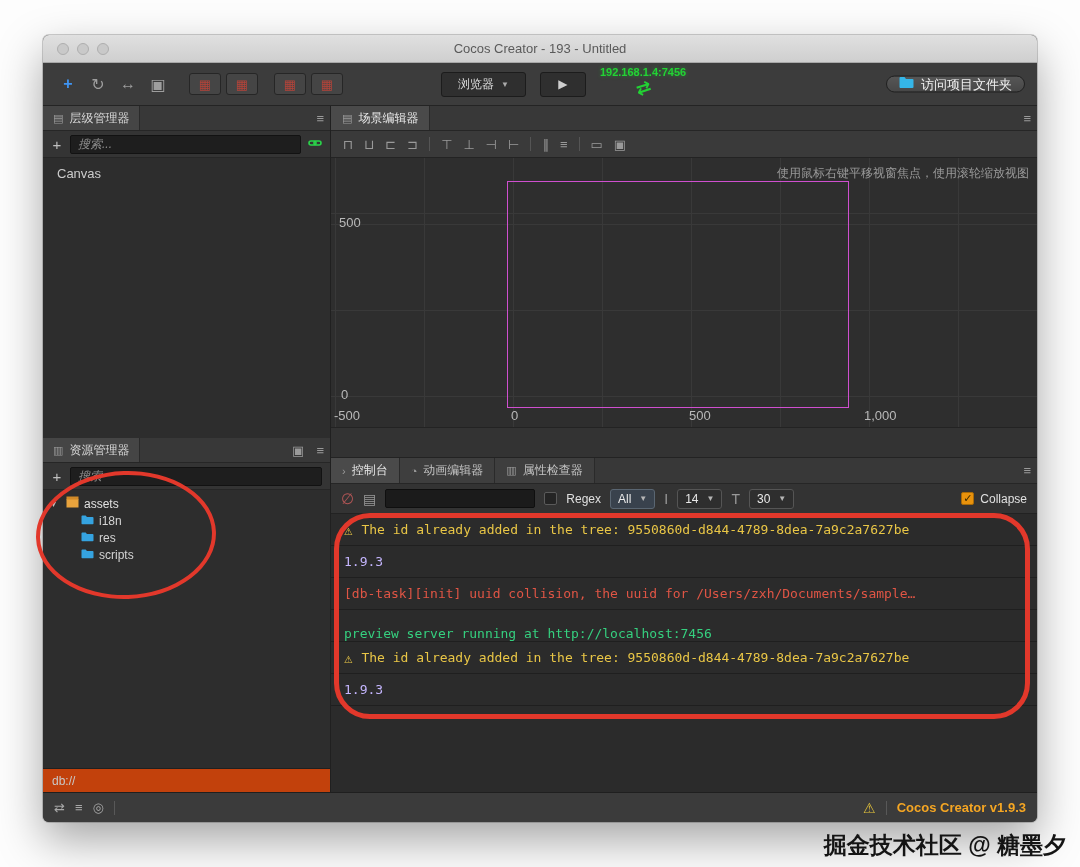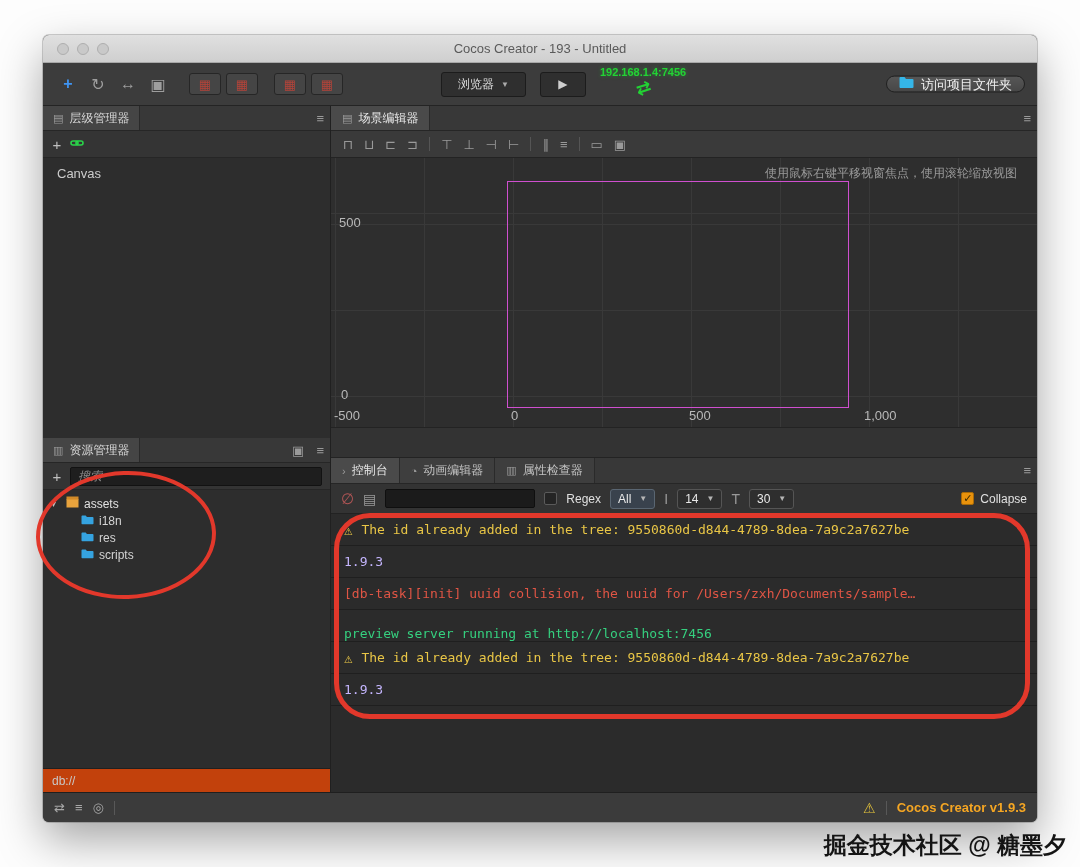--- a/index.html
+++ b/index.html
@@ -85,21 +85,21 @@
 
   .viewport { height: 270px; flex: 0 0 270px; position: relative; background: #2e2e2e;
     border-bottom: 1px solid #232323; overflow: hidden;
     background-image:
       repeating-linear-gradient(to right, #393939 0 1px, transparent 1px 89px),
       repeating-linear-gradient(to bottom, #393939 0 1px, transparent 1px 86px);
     background-position: 4px 66px; }
   .design-rect { position: absolute; left: 176px; top: 23px; width: 342px; height: 227px;
     border: 1px solid #cf4fcf; }
   .axis-label { position: absolute; color: #b9b9b9; font-size: 13px; }
-  .hint { position: absolute; right: 20px; top: 7px; color: #9a9a9a; font-size: 12px; }
+  .hint { position: absolute; right: 8px; top: 7px; color: #9a9a9a; font-size: 12px; }
 
   .strip { height: 30px; flex: 0 0 30px; background: #333; border-bottom: 1px solid #232323; }
 
   .console { flex: 1; display: flex; flex-direction: column; min-height: 0; background: #2b2b2b; }
   .console-toolbar { height: 30px; flex: 0 0 30px; background: #333; border-bottom: 1px solid #222;
     display: flex; align-items: center; gap: 9px; padding: 0 10px; }
   .cicon { color: #9a9a9a; font-size: 14px; }
   .cicon.clear { color: #b05555; font-size: 15px; }
   .filter-input { width: 150px; height: 19px; background: #1b1b1b; border: 1px solid #0f0f0f;
     border-radius: 2px; color: #ccc; font-size: 12px; padding: 0 6px; outline: none; }
@@ -205,20 +205,21 @@
           <div class="panel-head">
             <div class="panel-tab">
               <span class="picon">▤</span>
               <span>层级管理器</span>
             </div>
             <div class="head-spacer"></div>
             <span class="hicon">≡</span>
           </div>
           <div class="panel-toolbar">
             <span class="plus">+</span>
+            <input class="search" placeholder="搜索..." style="">
             <span>
               <svg width="14" height="12" viewBox="0 0 14 12">
                   <g fill="none" stroke="#2ad44a" stroke-width="1.6">
                     <rect x="1" y="4" width="7" height="4" rx="2"></rect>
                     <rect x="6" y="4" width="7" height="4" rx="2"></rect>
                   </g>
                 </svg>
             </span>
           </div>
           <div class="hier-body">

